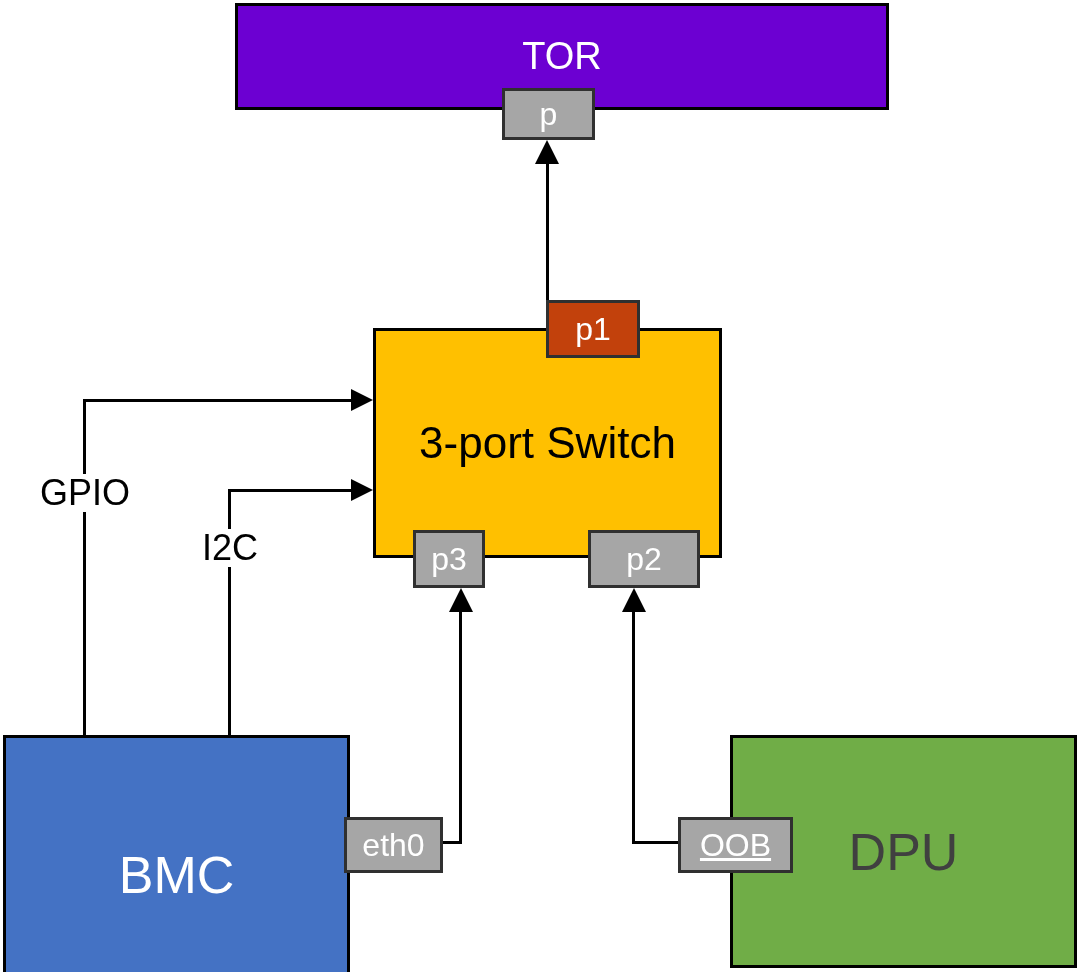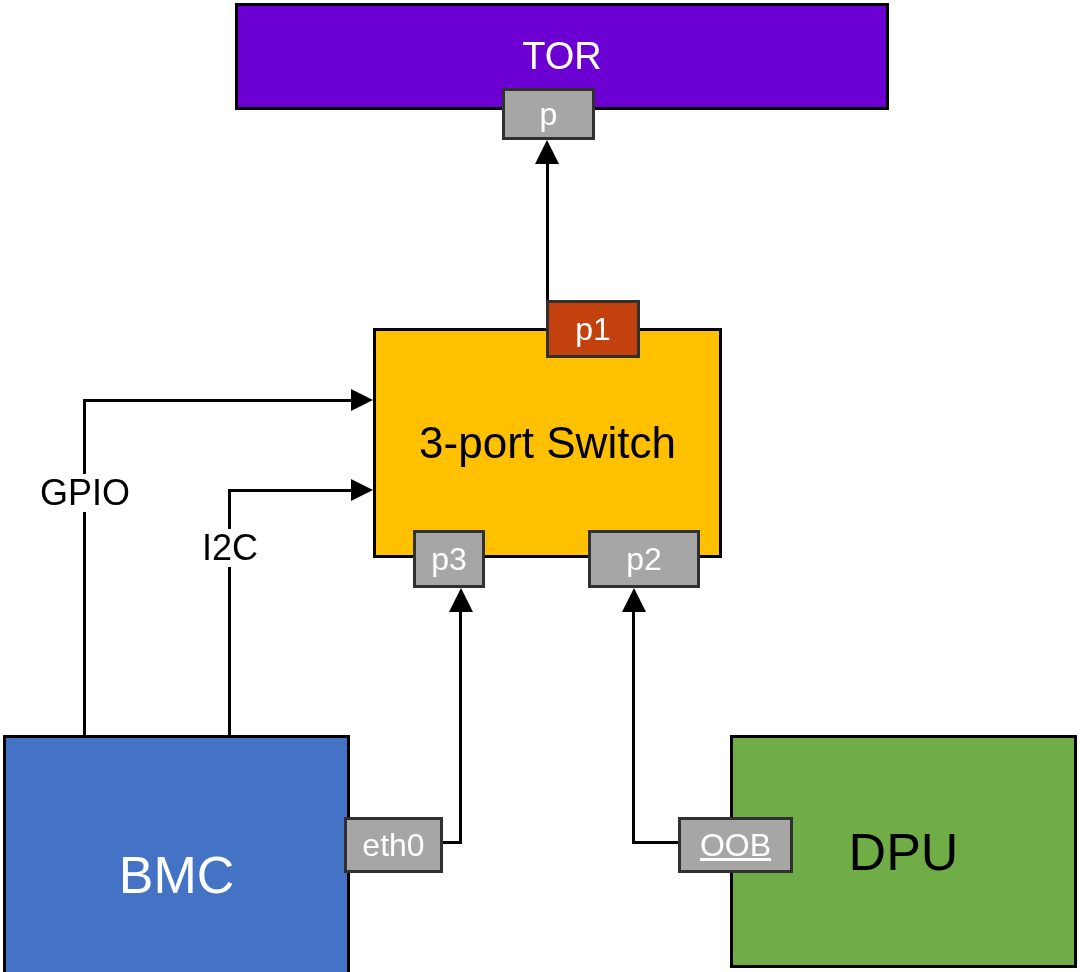--- a/index.html
+++ b/index.html
@@ -69,21 +69,21 @@
     align-items: center;
     justify-content: center;
     z-index: 6;
     white-space: nowrap;
   }
 
   
   [data-name="tor-node"]    { left: 235px; top: 3px;   width: 654px; height: 107px; color: #ffffff; font-size: 38px; }
   [data-name="switch-node"] { left: 373px; top: 328px; width: 349px; height: 230px; color: #000000; font-size: 44px; }
   [data-name="bmc-node"]    { left: 3px;   top: 735px; width: 347px; height: 280px; color: #ffffff; font-size: 52px; }
-  [data-name="dpu-node"]    { left: 730px; top: 735px; width: 347px; height: 233px; color: #000000; font-size: 52px; }
+  [data-name="dpu-node"]    { left: 730px; top: 735px; width: 347px; height: 233px; color: #404040; font-size: 52px; }
 
   
   [data-name="port-p"]    { left: 502px; top: 88px;  width: 93px;  height: 52px; }
   [data-name="port-p1"]   { left: 501px; top: 300px; width: 94px;  height: 58px; }
   [data-name="port-p3"]   { left: 413px; top: 530px; width: 72px;  height: 58px; }
   [data-name="port-p2"]   { left: 588px; top: 530px; width: 112px;  height: 58px; }
   [data-name="port-eth0"] { left: 300px; top: 817px; width: 99px; height: 56px; margin-left: 44px; }
   [data-name="port-oob"]  { left: 678px; top: 817px; width: 115px; height: 56px; text-decoration: underline; }
 
   

